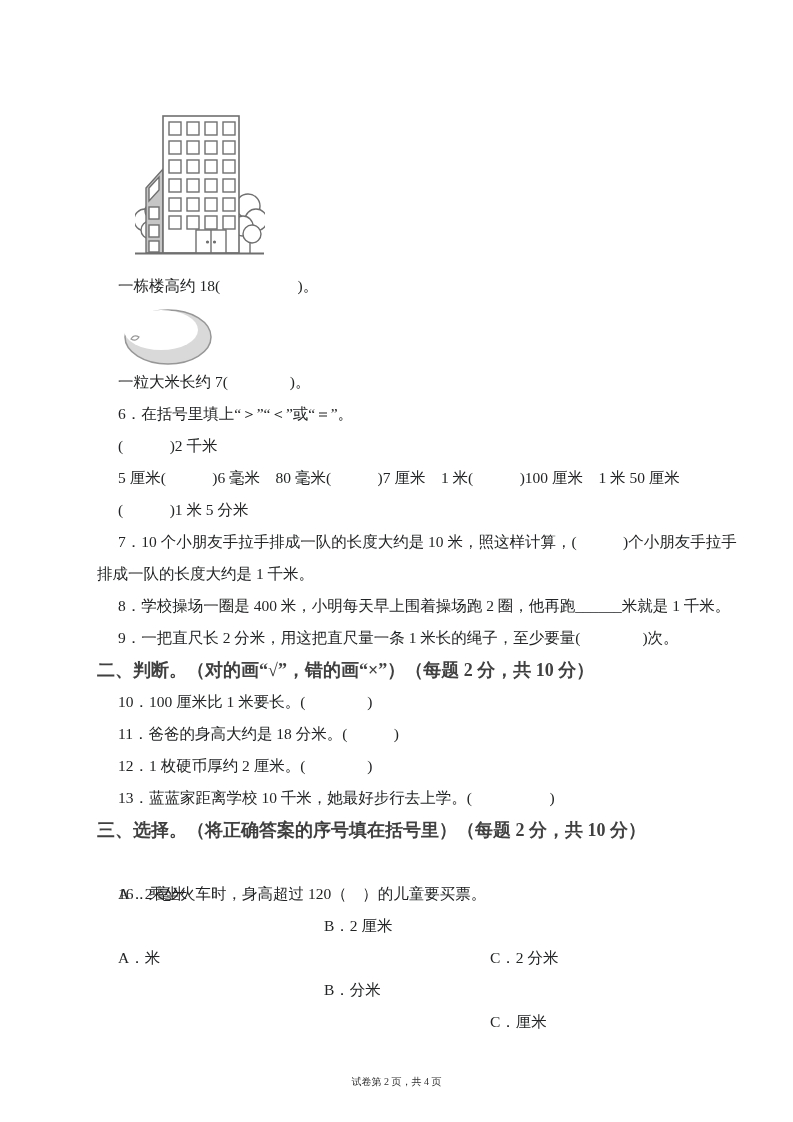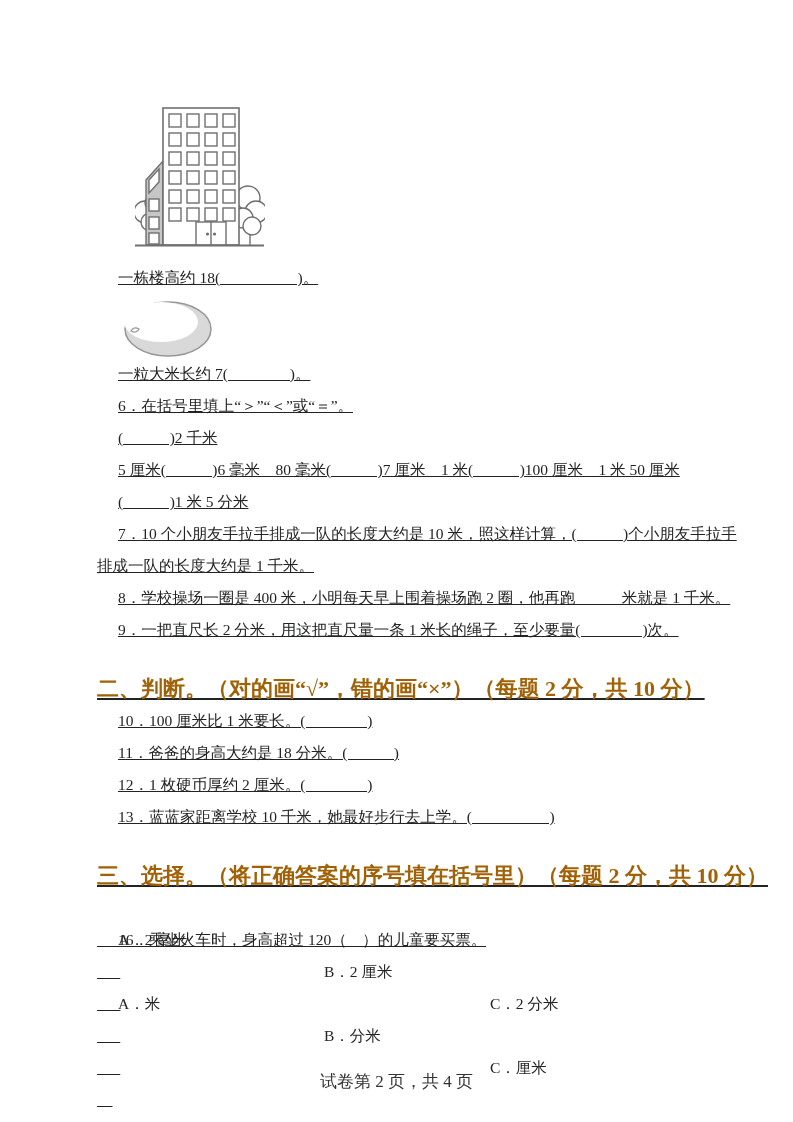--- a/index.html
+++ b/index.html
@@ -7,49 +7,48 @@
   .page {
     position:relative;
     width:793px; height:1122px;
     background:#ffffff;
     font-family:"Liberation Serif","DejaVu Serif",serif;
     font-size:15.5px;
     color:#222324;
     overflow:hidden;
   }
   .content {
-    position:absolute; left:97px; top:0; width:660px;text-decoration:underline;
+    position:absolute; left:97px; top:8px; width:660px;
   }
   .line {
     height:32px; line-height:32px;
     white-space:pre;
   }
   .indent { padding-left:21px; }
   .heading {
     font-weight:bold;
-    font-size:22px;
-    color:#a16207;
-    margin-top:27px;
+    font-size:18px;
+    color:#404040;
   }
   .fig-building {
     margin:100px 0 14px 38px;
     width:130px; height:148px;
   }
   .fig-rice {
     margin:6px 0 0 26px;
     width:90px; height:58px;
   }
   .opts { position:relative; height:32px; line-height:32px; white-space:pre; }
   .opt-a { position:absolute; left:21px; }
   .opt-b { position:absolute; left:208px;margin-left:19px; }
   .opt-c { position:absolute; left:393px; }
   .footer {
     position:absolute; left:0; top:1066px; width:793px;
     text-align:center; height:32px; line-height:32px;
-    font-size:17px; color:#333;font-family:Liberation Serif, serif;
+    font-size:10px; color:#333;font-family:Liberation Serif, serif;
   }
 </style>
 </head>
 <body>
 
 <div class="page">
   <div class="content">
 
     <div class="fig-building">
       <svg width="130" height="148" viewBox="0 0 130 148">

